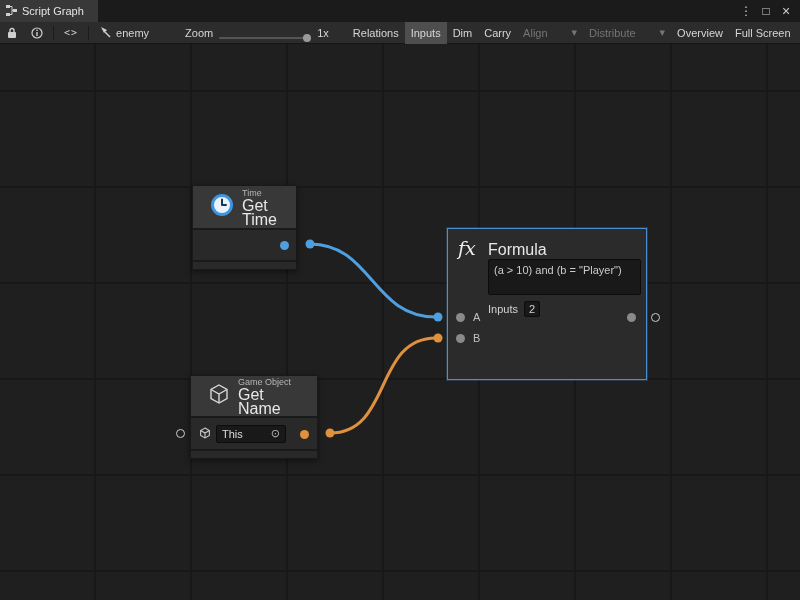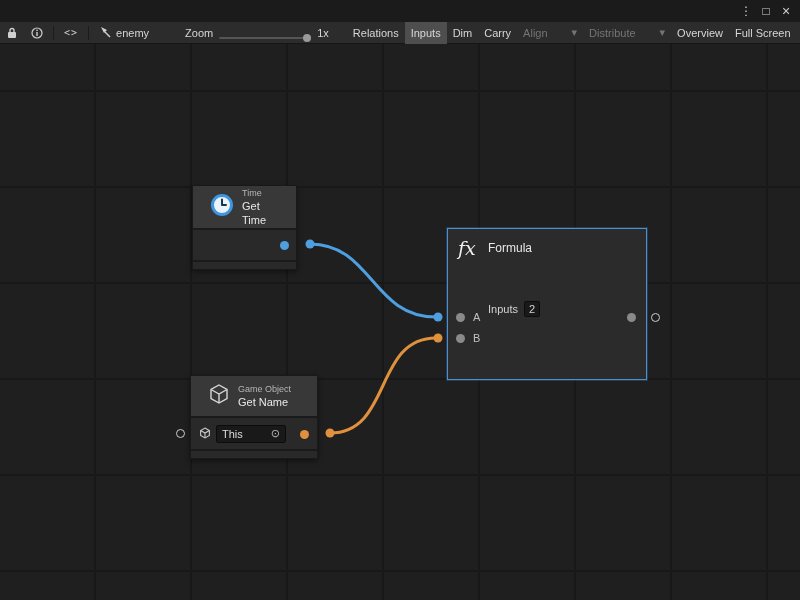--- a/index.html
+++ b/index.html
@@ -42,40 +42,40 @@
       linear-gradient(to right, #181818 2px, transparent 2px),
       linear-gradient(to bottom, #181818 2px, transparent 2px);
     background-size:96px 96px; background-position:94px 46px; overflow:hidden; }
   .wires { position:absolute; left:0; top:0; width:800px; height:556px; }
 
   
   .node { position:absolute; background:#292929; border:1px solid #191919;
     box-shadow:0 2px 6px rgba(0,0,0,.45); color:#e2e2e2; }
   .node-header { background:#383838; display:flex; align-items:center; gap:8px; padding:0 17px; }
   .node-cat { font-size:9px; color:#b5b5b5; line-height:11px; }
-  .node-title { font-size:11px; color:#e8e8e8; line-height:14px; }
+  .node-title { font-size:16px; color:#e8e8e8; line-height:14px; }
   .node-body { border-top:2px solid #1a1a1a; position:relative; }
   .node-footer { border-top:2px solid #1a1a1a; height:9px; background:#292929; }
   .port { position:absolute; width:9px; height:9px; border-radius:50%; }
   .port.blue { background:#4f9fe0; }
   .port.orange { background:#e0913d; }
   .port.gray { background:#8a8a8a; }
   .port.hollow { background:transparent; border:1px solid #cccccc; }
 
   
   .node-time { left:192px; top:141px; width:105px; }
   .node-time .node-header { height:42px; }
   .node-time .node-body { height:32px; }
 
   
   .node-formula { left:447px; top:184px; width:200px; height:152px;
     background:#2b2b2b; border:1px solid #4a8fd4; box-shadow:0 0 0 1px rgba(74,143,212,.25); }
   .fx-glyph { font-family:"DejaVu Serif", serif; font-style:italic; font-weight:normal;
     font-size:19px; color:#efefef; position:absolute; left:10px; top:8px; }
-  .formula-title { position:absolute; left:40px; top:12px; font-size:12px; color:#e8e8e8; }
+  .formula-title { position:absolute; left:40px; top:12px; font-size:16px; color:#e8e8e8; }
   .expr-box { position:absolute; left:40px; top:30px; width:153px; height:36px;
     background:#191919; border:1px solid #0c0c0c; border-radius:2px; color:#cccccc;
     font-size:11px; line-height:14px; padding:3px 5px; overflow:hidden; }
   .inputs-row { position:absolute; left:40px; top:72px; display:flex; align-items:center; gap:6px; }
   .inputs-label { font-size:11px; color:#d2d2d2; }
   .inputs-count { width:16px; height:16px; background:#191919; border:1px solid #0c0c0c;
     border-radius:2px; color:#d2d2d2; font-size:11px; display:flex; align-items:center;
     justify-content:center; }
   .frow { position:absolute; left:0; width:100%; height:14px; }
   .frow-a { top:82px; } .frow-b { top:103px; }
@@ -94,20 +94,31 @@
   .go-target { color:#bdbdbd; font-size:11px; }
   .go-port-out { position:absolute; right:8px; top:12px; }
   .go-port-in-hollow { position:absolute; left:-15px; top:53px; }
 </style>
 </head>
 <body>
 
 <div class="window">
 
   <div class="titlebar">
+    <div class="tab">
+      <span>
+        <svg width="11" height="11" viewBox="0 0 11 11">
+            <rect x="0" y="0" width="4" height="3" fill="#cfcfcf"></rect>
+            <rect x="7" y="4" width="4" height="3" fill="#cfcfcf"></rect>
+            <rect x="0" y="8" width="4" height="3" fill="#cfcfcf"></rect>
+            <path d="M4 1.5 H6 V5.5 H7 M4 9.5 H6 V5.5" stroke="#cfcfcf" stroke-width="1" fill="none"></path>
+          </svg>
+      </span>
+      <span class="tab-label">Script Graph</span>
+    </div>
     <div class="titlebar-spacer"></div>
     <div class="win-controls">
       <span class="win-btn">⋮</span>
       <span class="win-btn">□</span>
       <span class="win-btn" style="font-size:14px">×</span>
     </div>
   </div>
 
   <div class="toolbar">
     <span class="tb-icon">
@@ -198,20 +209,21 @@
       </div>
       <div class="node-body">
         <span class="port blue" style="right:7px; top:11px;"></span>
       </div>
       <div class="node-footer"></div>
     </div>
 
     <div class="node node-formula">
       <span class="fx-glyph">fx</span>
       <span class="formula-title">Formula</span>
+      <div class="expr-box">(a &gt; 10) and (b = "Player")</div>
       <div class="inputs-row">
         <span class="inputs-label">Inputs</span>
         <span class="inputs-count">2</span>
       </div>
       <div class="frow frow-a">
         <span class="port gray in"></span>
         <span class="plabel">A</span>
         <span class="port gray out"></span>
       </div>
       <div class="frow frow-b">

